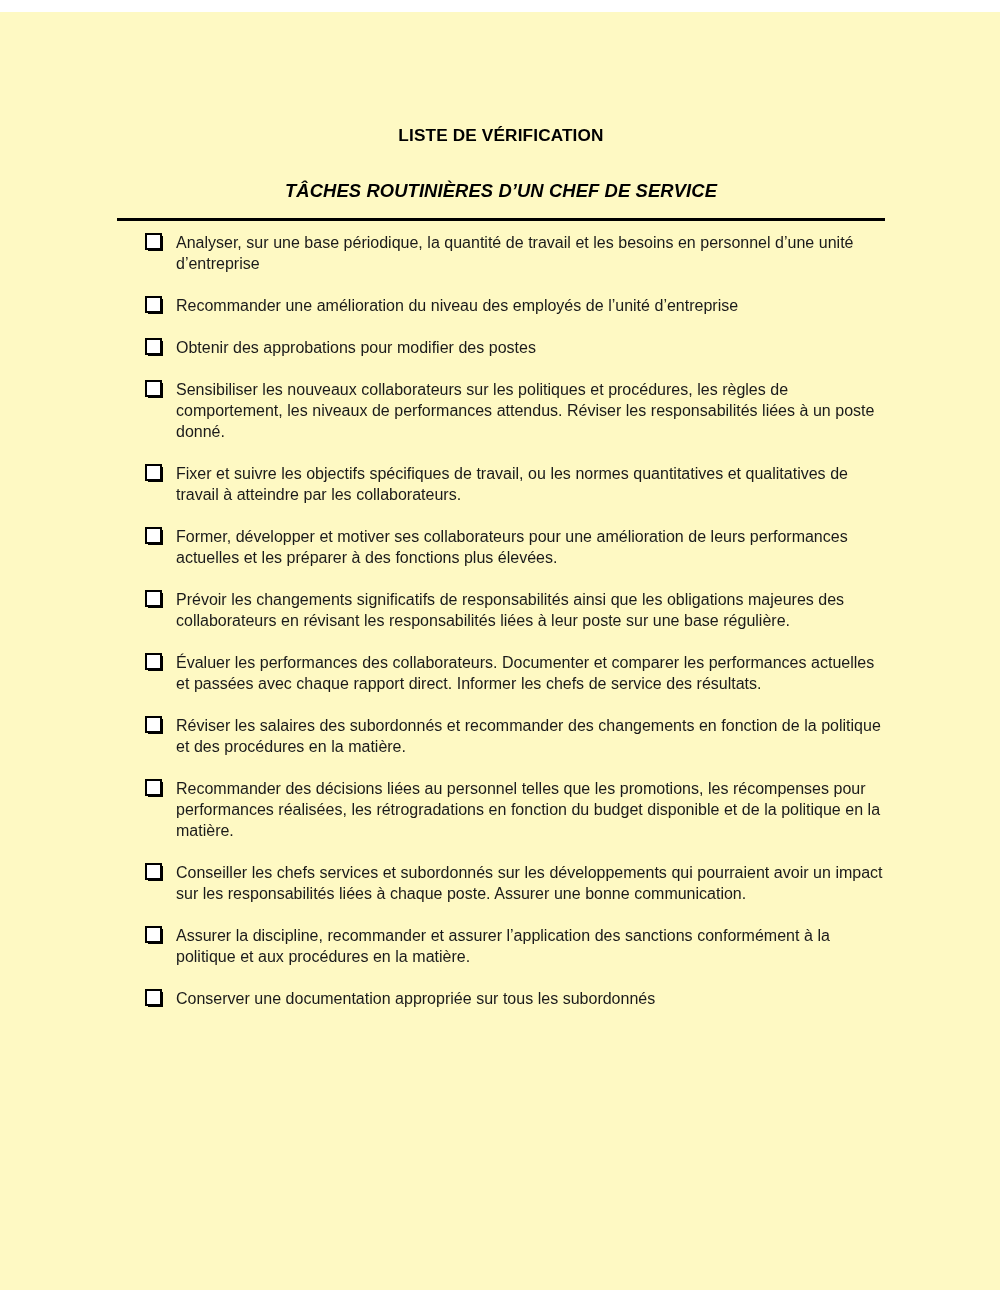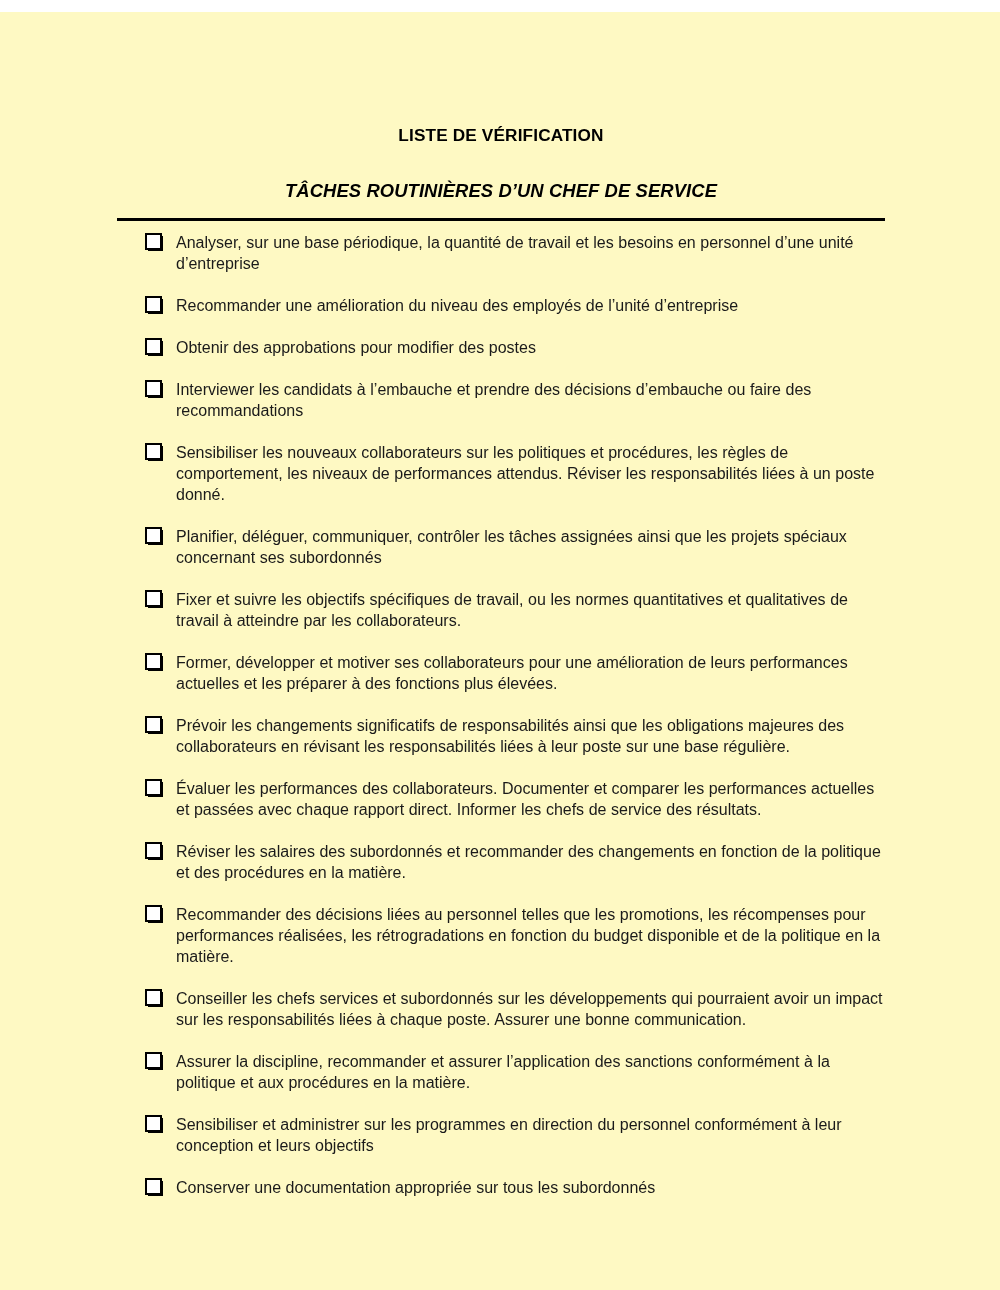--- a/index.html
+++ b/index.html
@@ -135,41 +135,27 @@
             <span class="cb-shadow"></span>
             <span class="cb-face"></span>
           </span>
           <span class="check-text">Obtenir des approbations pour modifier des postes</span>
         </li>
         <li class="check-item">
           <span class="checkbox-glyph">
             <span class="cb-shadow"></span>
             <span class="cb-face"></span>
           </span>
-          <span class="check-text">Interviewer les candidats à l’embauche et prendre des décisions d’embauche ou faire des recommandations</span>
-        </li>
-        <li class="check-item">
-          <span class="checkbox-glyph">
-            <span class="cb-shadow"></span>
-            <span class="cb-face"></span>
-          </span>
           <span class="check-text">Sensibiliser les nouveaux collaborateurs sur les politiques et procédures, les règles de comportement, les niveaux de performances attendus. Réviser les responsabilités liées à un poste donné.</span>
         </li>
         <li class="check-item">
           <span class="checkbox-glyph">
             <span class="cb-shadow"></span>
             <span class="cb-face"></span>
           </span>
-          <span class="check-text">Planifier, déléguer, communiquer, contrôler les tâches assignées ainsi que les projets spéciaux concernant ses subordonnés</span>
-        </li>
-        <li class="check-item">
-          <span class="checkbox-glyph">
-            <span class="cb-shadow"></span>
-            <span class="cb-face"></span>
-          </span>
           <span class="check-text">Fixer et suivre les objectifs spécifiques de travail, ou les normes quantitatives et qualitatives de travail à atteindre par les collaborateurs.</span>
         </li>
         <li class="check-item">
           <span class="checkbox-glyph">
             <span class="cb-shadow"></span>
             <span class="cb-face"></span>
           </span>
           <span class="check-text">Former, développer et motiver ses collaborateurs pour une amélioration de leurs performances actuelles et les préparer à des fonctions plus élevées.</span>
         </li>
         <li class="check-item">
@@ -206,27 +192,20 @@
             <span class="cb-face"></span>
           </span>
           <span class="check-text">Conseiller les chefs services et subordonnés sur les développements qui pourraient avoir un impact sur les responsabilités liées à chaque poste. Assurer une bonne communication.</span>
         </li>
         <li class="check-item">
           <span class="checkbox-glyph">
             <span class="cb-shadow"></span>
             <span class="cb-face"></span>
           </span>
           <span class="check-text">Assurer la discipline, recommander et assurer l’application des sanctions conformément à la politique et aux procédures en la matière.</span>
-        </li>
-        <li class="check-item">
-          <span class="checkbox-glyph">
-            <span class="cb-shadow"></span>
-            <span class="cb-face"></span>
-          </span>
-          <span class="check-text">Sensibiliser et administrer sur les programmes en direction du personnel conformément à leur conception et leurs objectifs</span>
         </li>
         <li class="check-item">
           <span class="checkbox-glyph">
             <span class="cb-shadow"></span>
             <span class="cb-face"></span>
           </span>
           <span class="check-text">Conserver une documentation appropriée sur tous les subordonnés</span>
         </li>
       </ul>
 

